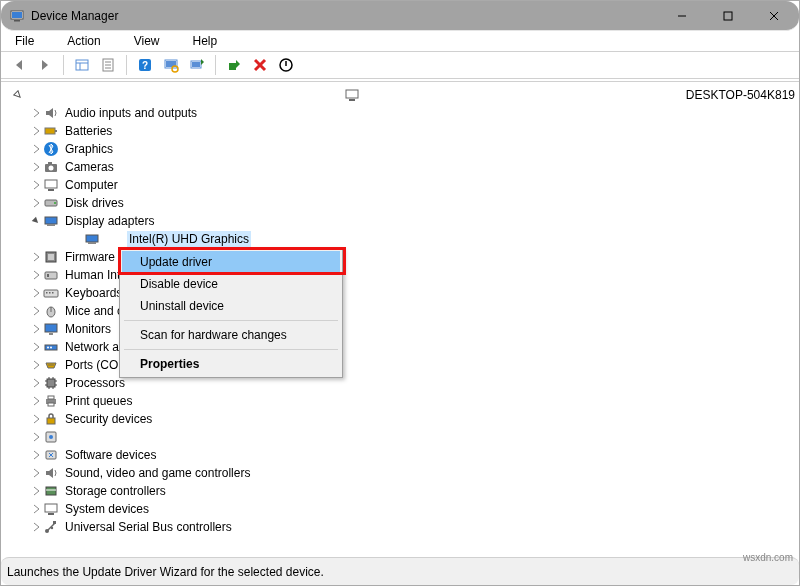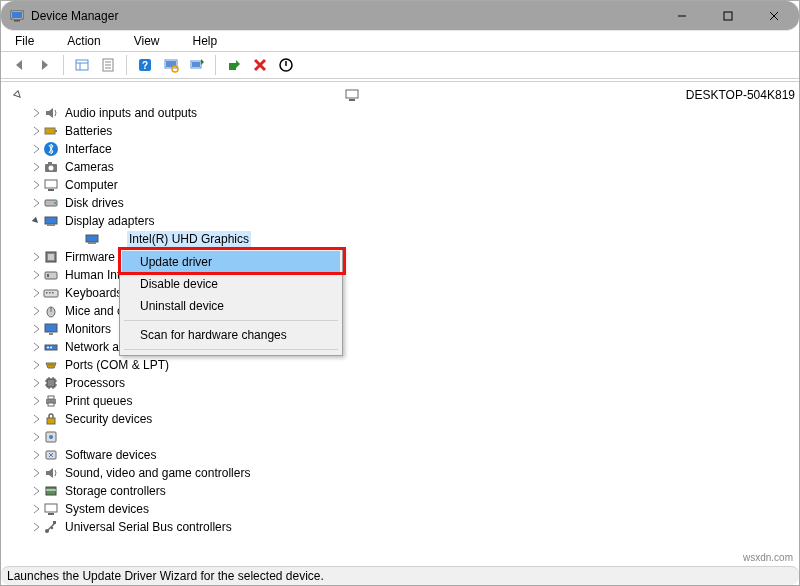--- a/index.html
+++ b/index.html
@@ -120,21 +120,21 @@
     left: 117px; top: 246px;
     width: 228px; height: 28px;
     border: 3px solid #e11;
     z-index: 20;
     pointer-events: none;
   }
   
   .statusbar {
     position: absolute;
     left: 0; right: 0; bottom: 0;
-    height: 19px;
+    height: 28px;
     display: flex; align-items: center;
     padding: 0 6px;
     background: #f0f0f0;
     border-top: 1px solid #d0d0d0;
     font-size: 12px;
     border-radius: 8px;
   }
   .watermark {
     position: absolute;
     right: 6px; bottom: 22px;
@@ -300,21 +300,21 @@
         <svg width="10" height="10">
           <path d="M3 1 L8 5 L3 9" fill="none" stroke="#888"></path>
         </svg>
       </span>
     <span class="node-icon">
         <svg width="16" height="16">
           <circle cx="8" cy="8" r="7" fill="#1e7cd6"></circle>
           <path d="M6 4 L10 11 L8 13 L8 3 L10 5 L6 12" fill="none" stroke="#fff" stroke-width="1"></path>
         </svg>
       </span>
-    <span class="node-label">Interface</span>
+    <span class="node-label">Graphics</span>
   </div>
 
   <div class="tree-row indent1">
     <span class="tg">
         <svg width="10" height="10">
           <path d="M3 1 L8 5 L3 9" fill="none" stroke="#888"></path>
         </svg>
       </span>
     <span class="node-icon">
         <svg width="16" height="16">
@@ -645,20 +645,23 @@
       <span>Disable device</span>
     </div>
   <div class="ctx-item">
       <span>Uninstall device</span>
     </div>
   <div class="ctx-sep"></div>
   <div class="ctx-item">
       <span>Scan for hardware changes</span>
     </div>
   <div class="ctx-sep"></div>
+  <div class="ctx-item bold">
+      <span>Properties</span>
+    </div>
 </div>
 <div class="ctx-highlight-frame"></div>
 
 <div class="statusbar">
   <span>Launches the Update Driver Wizard for the selected device.</span>
 </div>
 
 <div class="watermark">wsxdn.com</div>
 
 </body></html>

